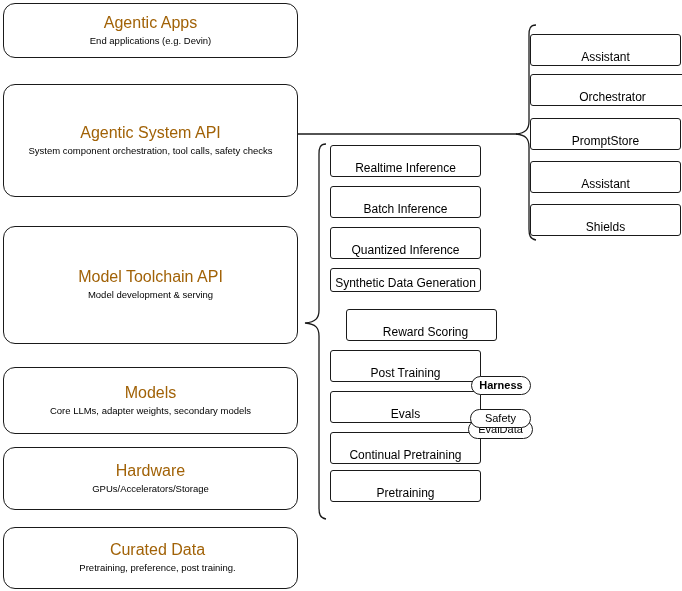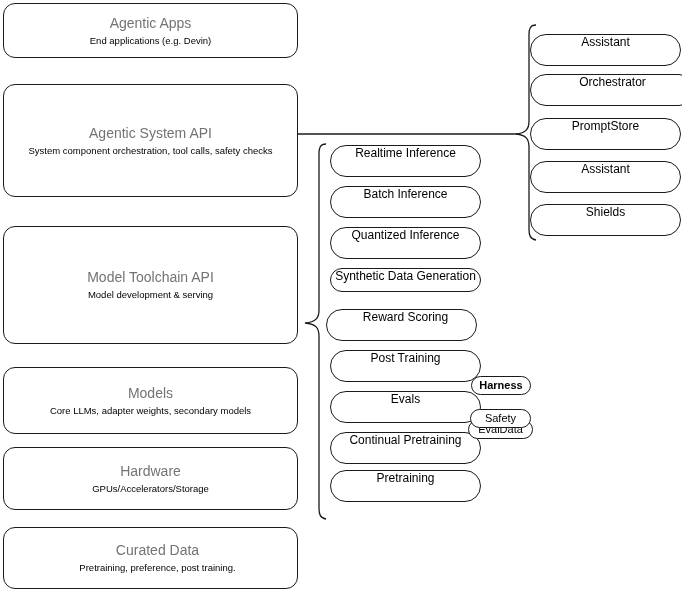--- a/index.html
+++ b/index.html
@@ -24,38 +24,38 @@
     border: 1.3px solid #1a1a1a;
     border-radius: 12px;
     background: #ffffff;
     display: flex;
     flex-direction: column;
     align-items: center;
     justify-content: center;
     text-align: center;
   }
   .layer-title {
-    font-size: 14px;
+    font-size: 16px;
     line-height: 16px;
-    color: #737373;
+    color: #a16207;
   }
   .layer-sub {
     font-size: 9.5px;
     line-height: 13px;
     margin-top: 3px;
     color: #000000;
   }
   .pill-box {
     position: absolute;
     box-sizing: border-box;
     border: 1.3px solid #1a1a1a;
-    border-radius: 16px;
+    border-radius: 3px;
     background: #ffffff;
     display: flex;
-    align-items: flex-start;
+    align-items: flex-end;
     justify-content: center;
     text-align: center;
     font-size: 12px;
     line-height: 15px;
     color: #000000;
   }
   .mini-pill {
     position: absolute;
     box-sizing: border-box;
     border: 1.3px solid #1a1a1a;
@@ -140,21 +140,21 @@
   </div>
   <div class="pill-box" style="left:330px; top:186px; width:151px; height:32px;">
     <span>Batch Inference</span>
   </div>
   <div class="pill-box" style="left:330px; top:227px; width:151px; height:32px;">
     <span>Quantized Inference</span>
   </div>
   <div class="pill-box" style="left:330px; top:268px; width:151px; height:24px;">
     <span>Synthetic Data Generation</span>
   </div>
-  <div class="pill-box" style="left:326px; top:309px; width:151px; height:32px;padding-left:8px;">
+  <div class="pill-box" style="left:346px; top:309px; width:151px; height:32px;padding-left:8px;">
     <span>Reward Scoring</span>
   </div>
   <div class="pill-box" style="left:330px; top:350px; width:151px; height:32px;">
     <span>Post Training</span>
   </div>
   <div class="pill-box" style="left:330px; top:391px; width:151px; height:32px;">
     <span>Evals</span>
   </div>
   <div class="pill-box" style="left:330px; top:432px; width:151px; height:32px;">
     <span>Continual Pretraining</span>

